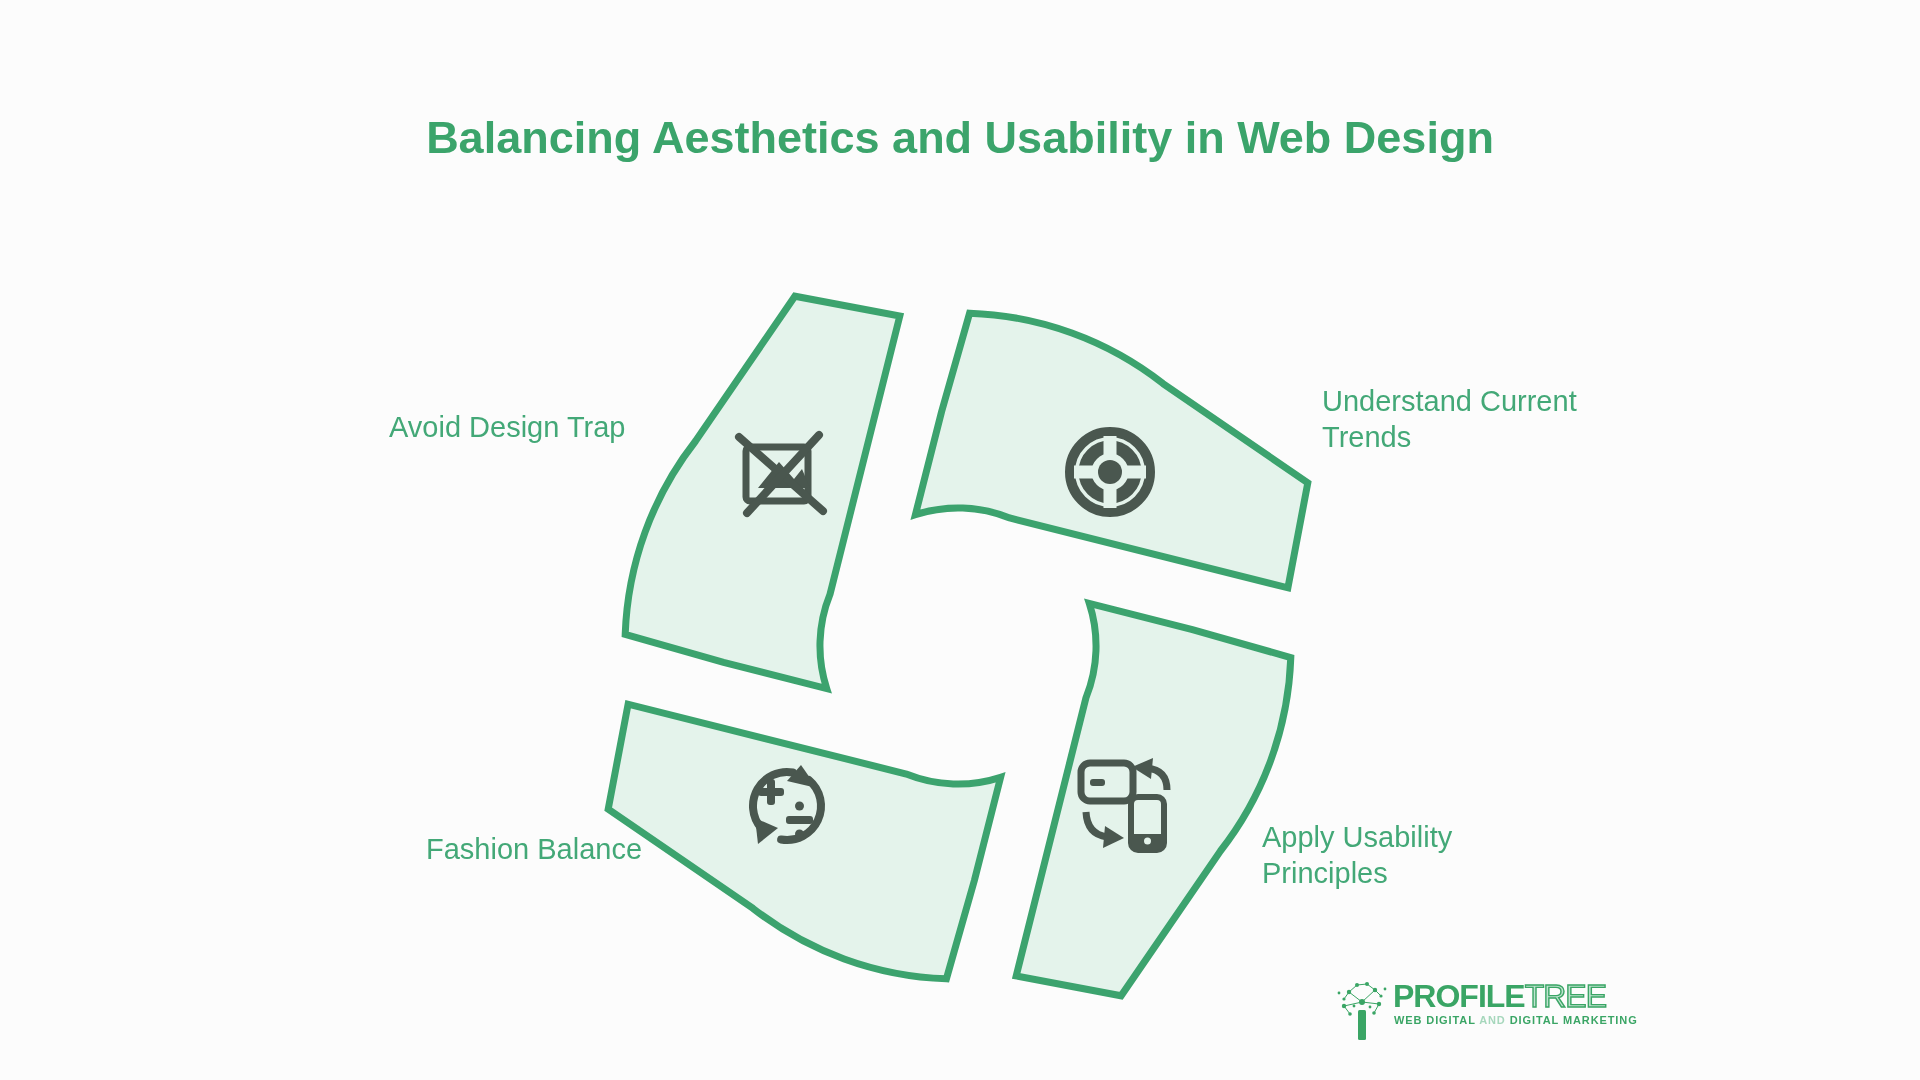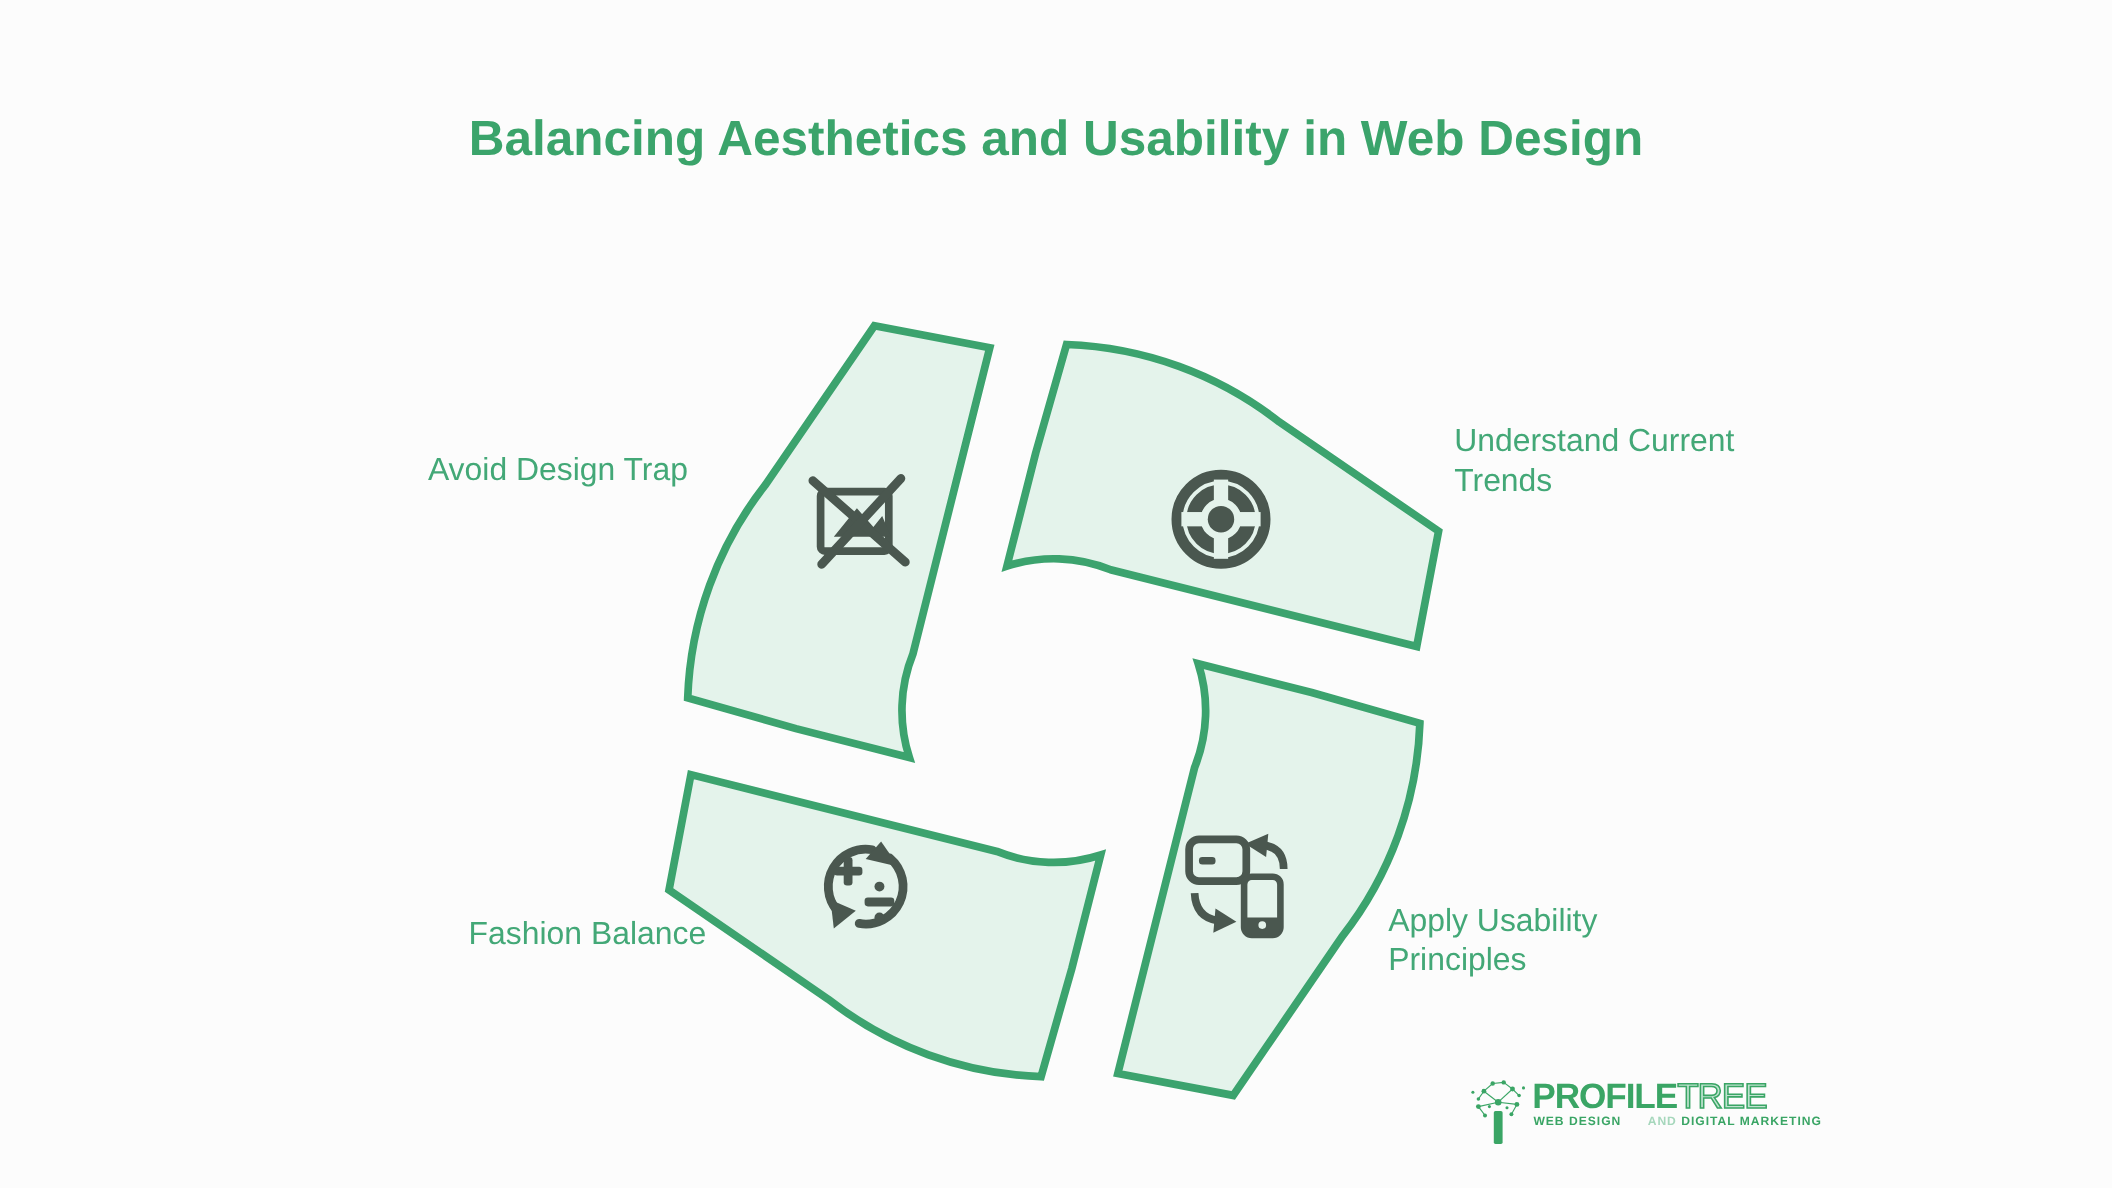--- a/index.html
+++ b/index.html
@@ -11,21 +11,21 @@
     position:relative;
   }
   .stage{position:absolute;inset:0;}
 
   .title{
     position:absolute;left:0;right:0;top:100px;
     text-align:center;
     font-size:45px;font-weight:bold;
     color:#3BA46B;
     letter-spacing:0px;
-    margin:0;
+    margin:12px;
   }
 
   .cycle-svg{position:absolute;left:558px;top:246px;}
 
   .step-icon{position:absolute;width:100px;height:100px;}
   .icon-tl{left:731px;top:424px;}
   .icon-tr{left:1060px;top:422px;}
   .icon-bl{left:737px;top:756px;}
   .icon-br{left:1074px;top:756px;}
 
@@ -52,21 +52,21 @@
     font-size:32px;font-weight:normal;
     letter-spacing:-1px;
     color:#bfe3d0;
     -webkit-text-stroke:1.4px #3AA565;
   }
   .logo-tagline{
     position:absolute;left:59px;top:36px;
     font-size:11px;font-weight:bold;letter-spacing:0.9px;
     color:#3AA565;white-space:nowrap;
   }
-  .logo-tagline .light{color:#A6D7BC;margin-left:20px;}
+  .logo-tagline .light{color:#A6D7BC;}
 </style>
 </head>
 <body>
 
 <div class="stage">
 
   <h1 class="title">Balancing Aesthetics and Usability in Web Design</h1>
 
   <svg class="cycle-svg" width="800" height="800" viewBox="0 0 800 800">
     <defs>
@@ -165,19 +165,19 @@
           <circle cx="50" cy="9" r="1.4"></circle>
         <circle cx="19" cy="26" r="1.4"></circle>
           <circle cx="35" cy="27" r="1.4"></circle>
         <rect x="23" y="30" width="8" height="30" rx="1.5"></rect>
       </g>
     </svg>
     <div class="logo-text">
       <span class="logo-word">PROFILE</span><span class="logo-word-light">TREE</span>
     </div>
     <div class="logo-tagline">
-      <span>WEB DESIGN</span>
+      <span>WEB DIGITAL</span>
       <span class="light">AND</span>
       <span>DIGITAL MARKETING</span>
     </div>
   </div>
 
 </div>
 
 </body></html>

